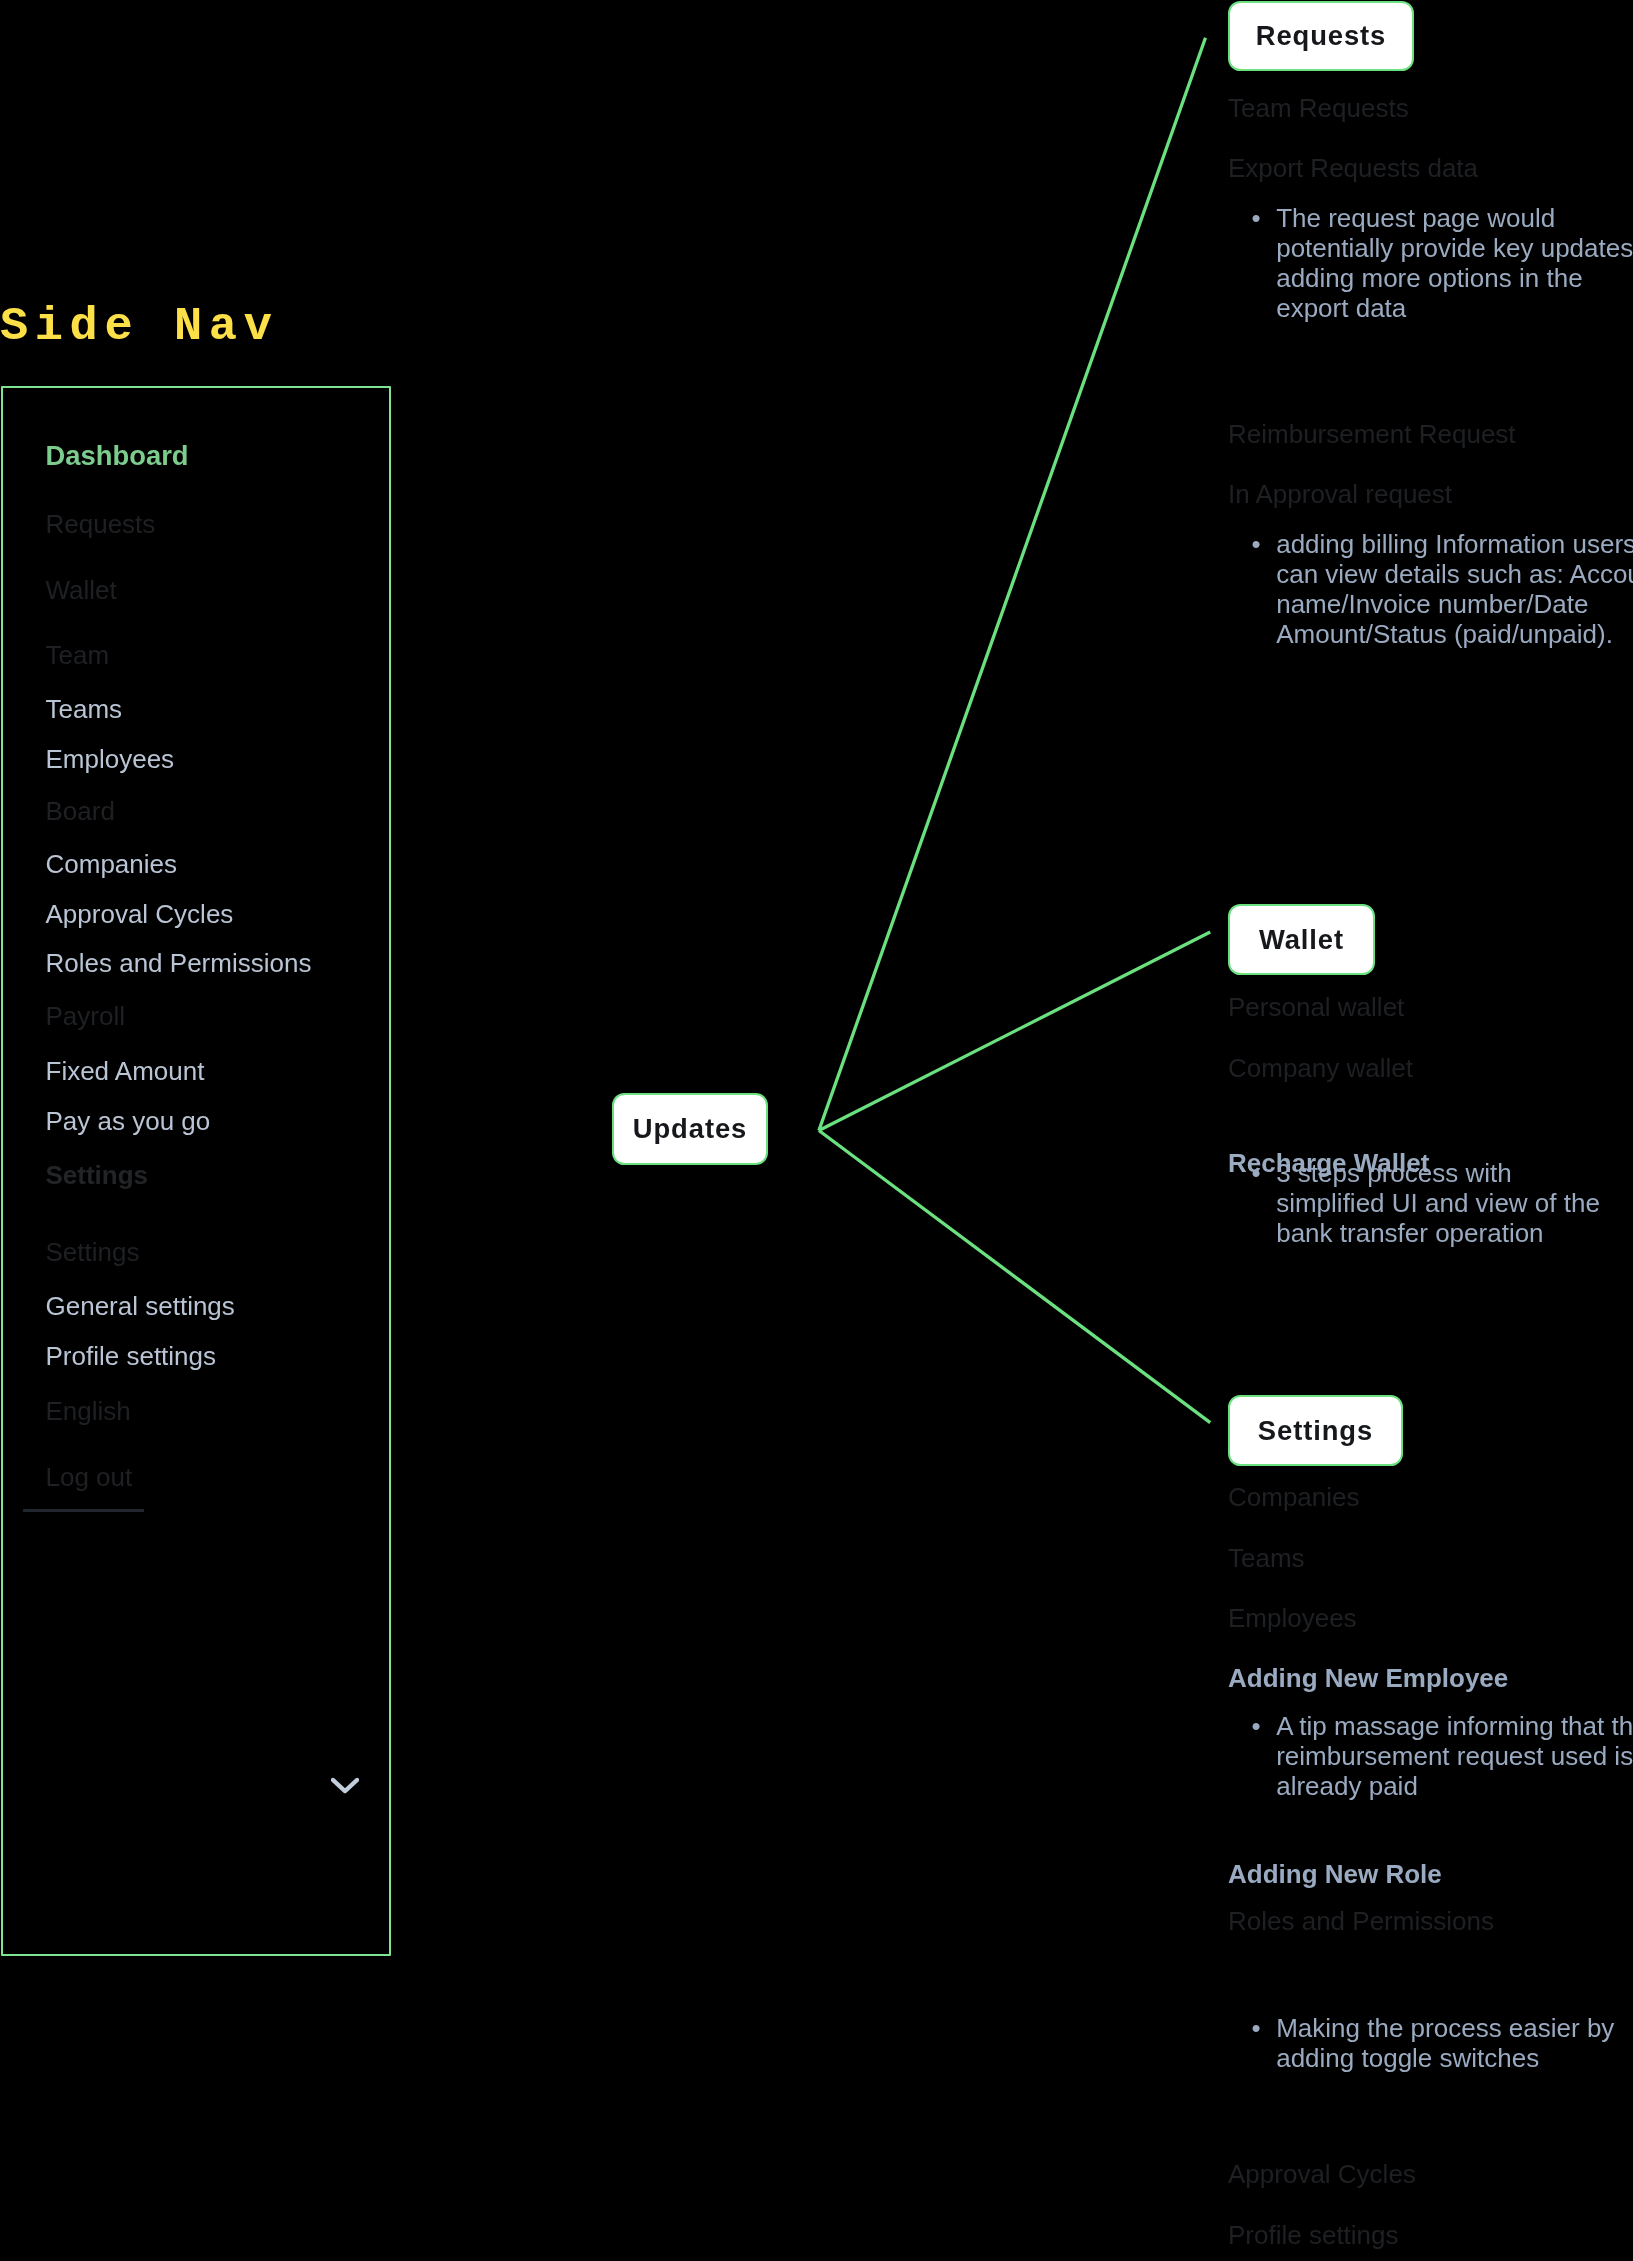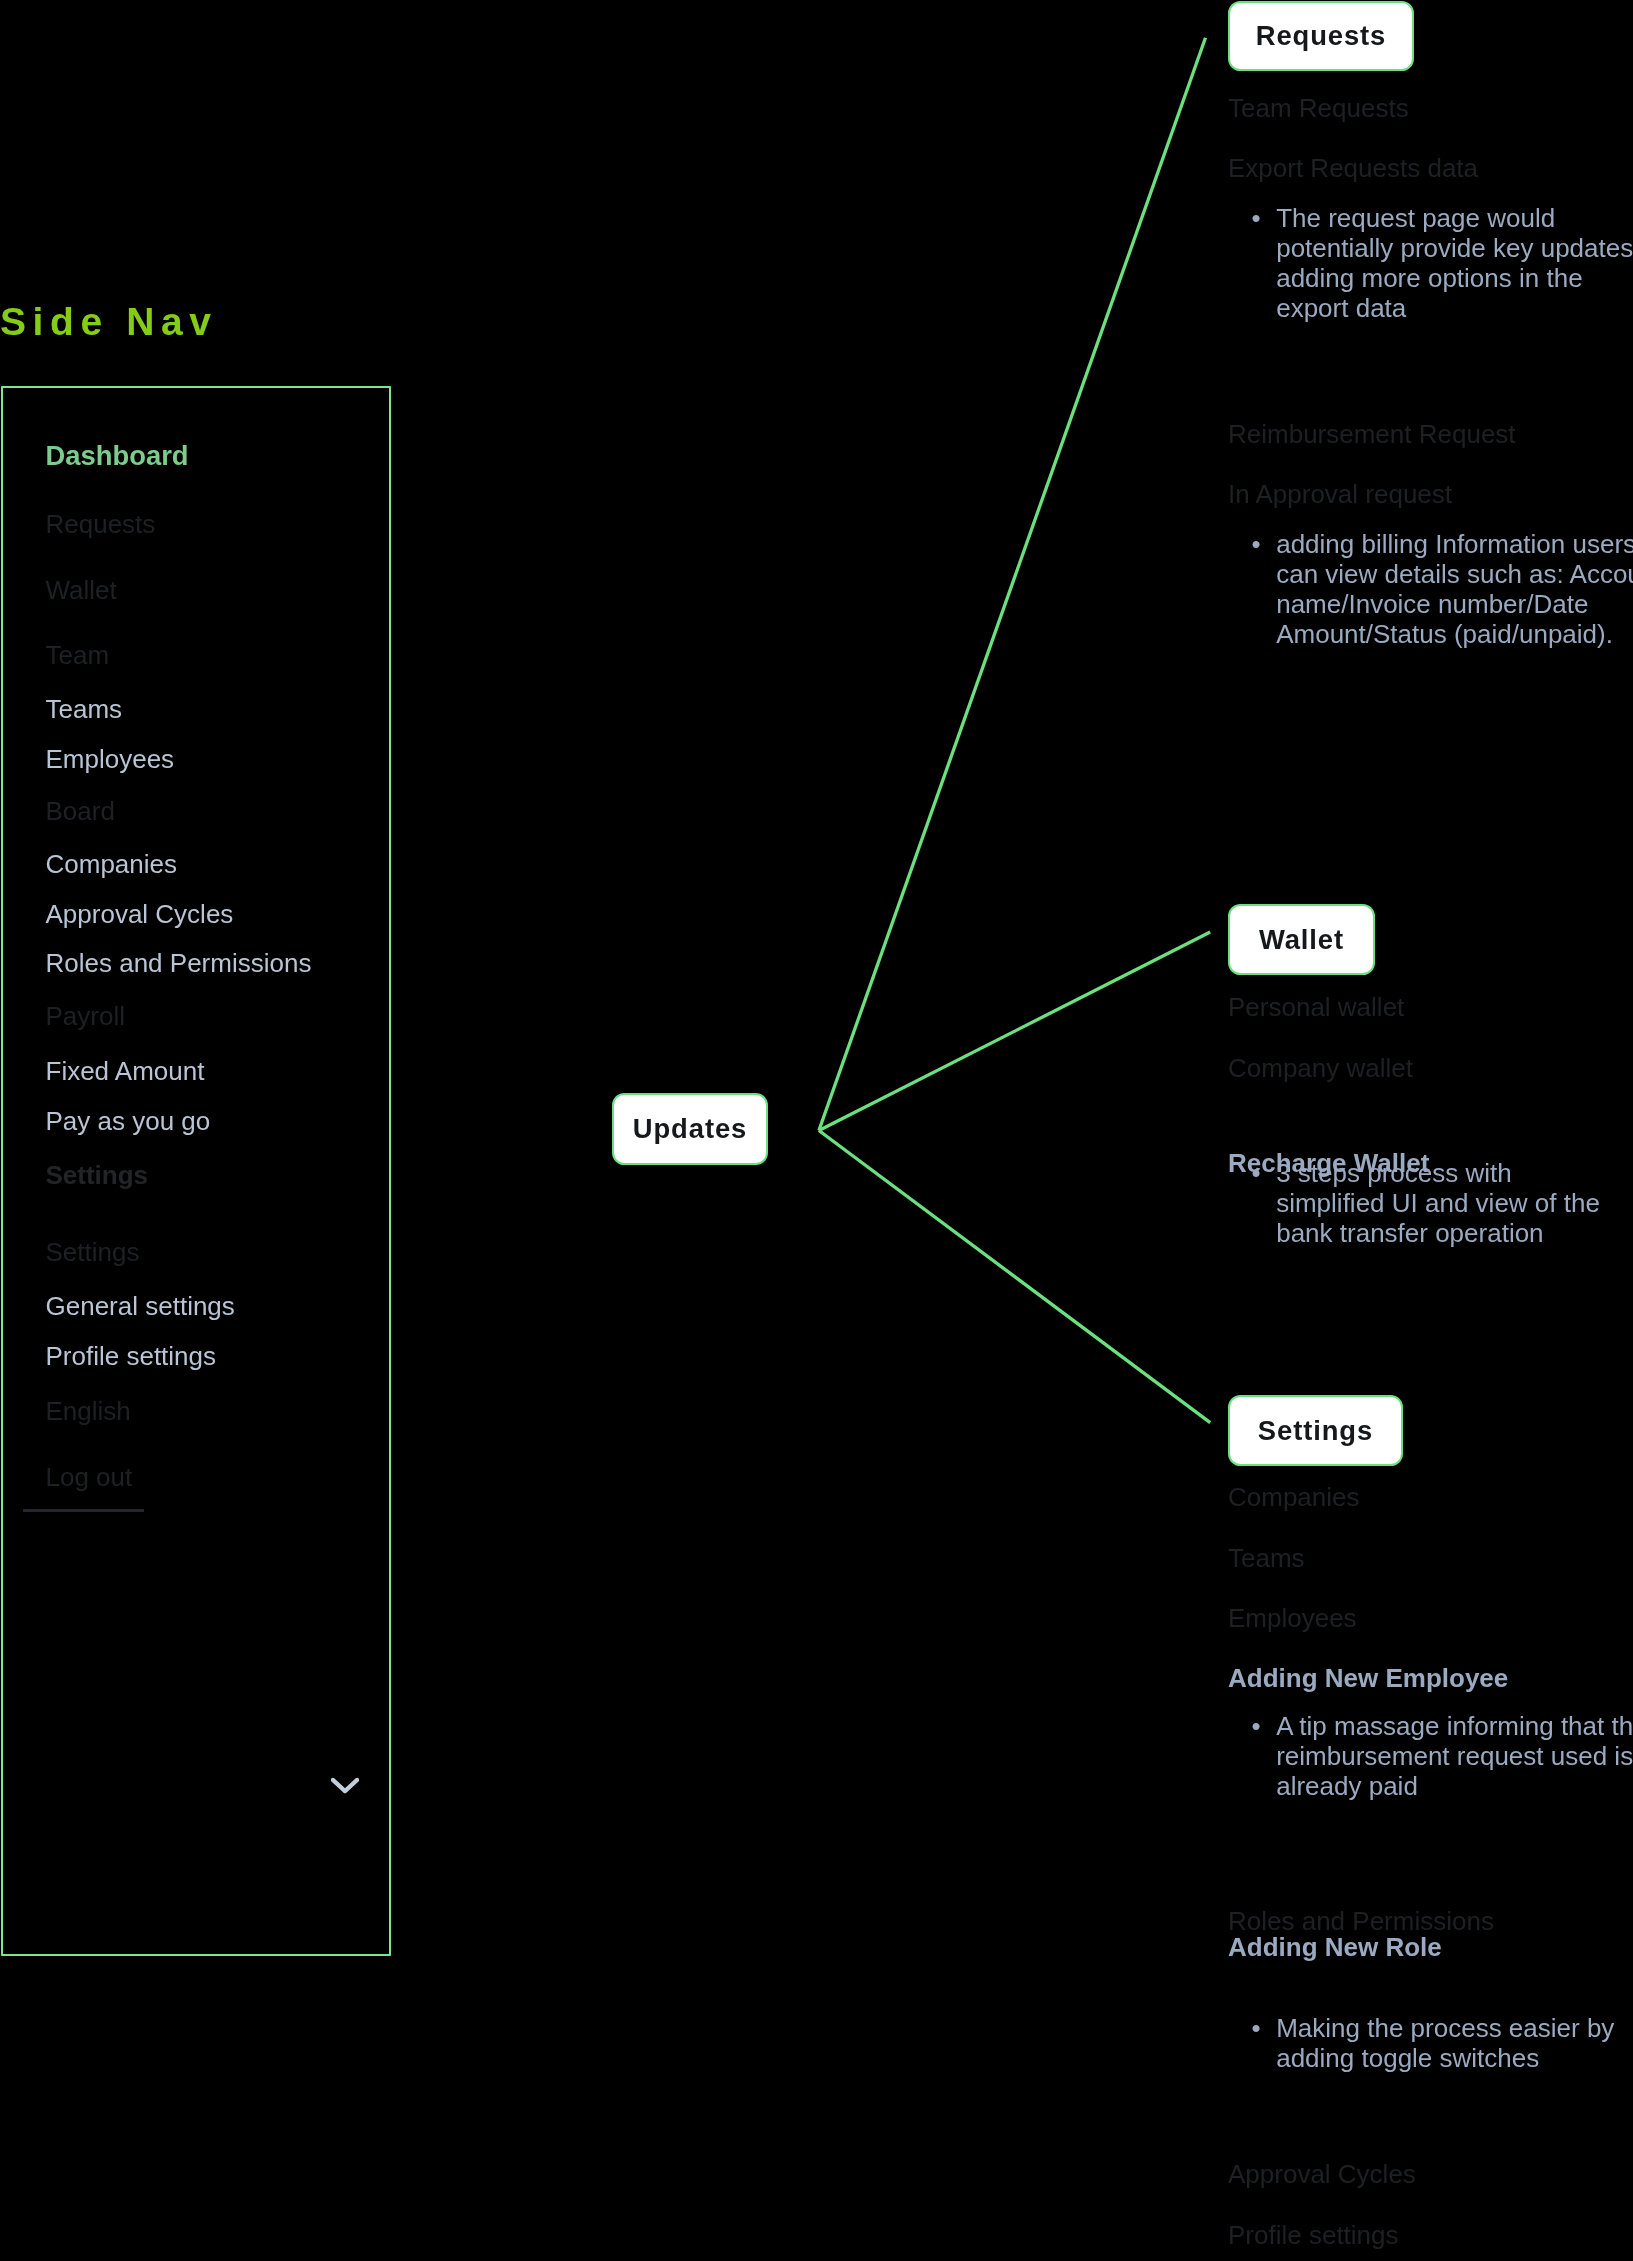--- a/index.html
+++ b/index.html
@@ -9,25 +9,26 @@
     position:relative;
     overflow:hidden;
     font-family:"Liberation Sans", sans-serif;
     background:#000000;
   }
 
   
   #sidenav-title{
     position:absolute;
     left:0px; top:300px;
-    font-size:39px;
+    font-size:47px;
     font-weight:700;
     letter-spacing:6.6px;
-    color:#84cc16;
-    white-space:nowrap;
+    color:#fde047;
+    white-space:nowrap;
+    font-family:Liberation Mono, monospace;
   }
 
   #sidenav-panel{
     position:absolute;
     left:0.5px; top:386px;
     width:390px; height:1570px;
     border:2.4px solid #7EE492;
     border-radius:0.9px;
   }
 
@@ -209,20 +210,20 @@
 
 <div class="branch" style="top:0">
   <div class="b-line dim" style="top:1484px">Companies</div>
   <div class="b-line dim" style="top:1545px">Teams</div>
   <div class="b-line dim" style="top:1605px">Employees</div>
   <div class="b-line hl" style="top:1665px">Adding New Employee</div>
   <div class="bullet" style="top:1711px; width:406px">
     <span class="dot">•</span><span>A tip massage informing that the reimbursement request used is already paid</span>
   </div>
   <div class="b-line dim" style="top:1908px">Roles and Permissions</div>
-  <div class="b-line hl" style="top:1934px">Adding New Role</div>
+  <div class="b-line hl" style="top:1861px">Adding New Role</div>
   <div class="bullet" style="top:2013px; width:416px">
     <span class="dot">•</span><span>Making the process easier by adding toggle switches</span>
   </div>
   <div class="b-line dim" style="top:2161px">Approval Cycles</div>
   <div class="b-line dim" style="top:2222px">Profile settings</div>
 </div>
 
 
 </body></html>

